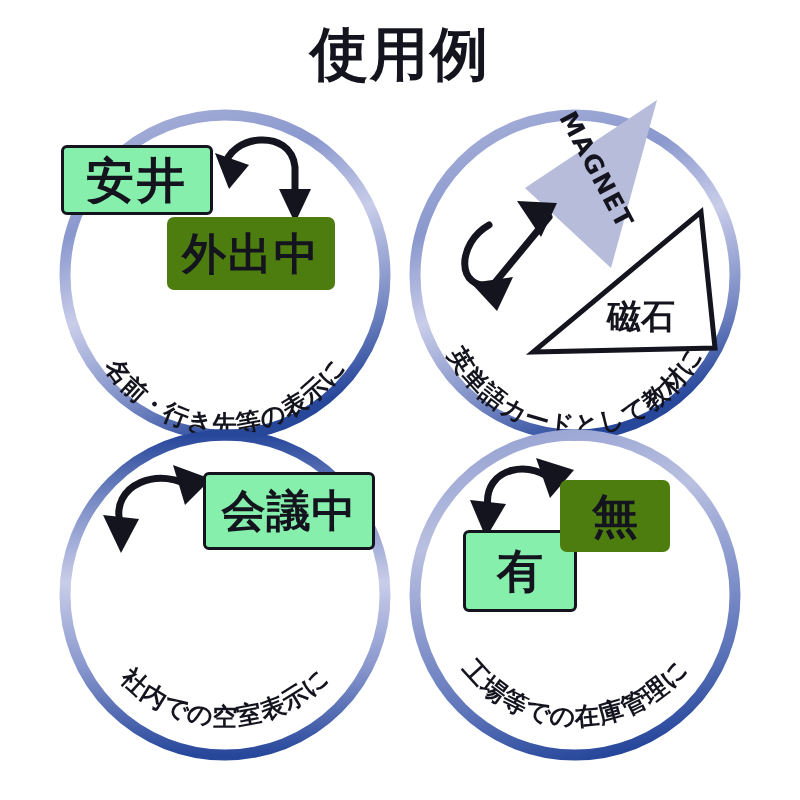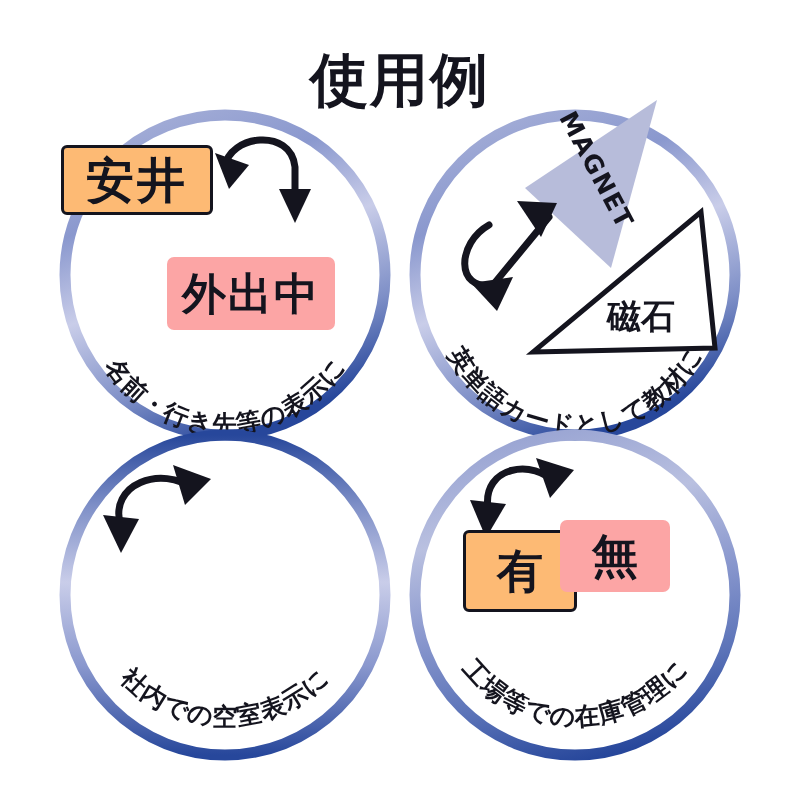--- a/index.html
+++ b/index.html
@@ -19,21 +19,20 @@
     position: absolute;
     top: 16px;
     left: 0;
     width: 800px;
     text-align: center;
     font-size: 58px;
     font-weight: bold;
     letter-spacing: 2px;
     color: #14141e;
     font-family: "DejaVu Sans", "Liberation Sans", sans-serif;
-    margin-top: 26px;
   }
 
   .panels {
     position: absolute;
     top: 95px;
     left: 0;
     width: 800px;
     height: 705px;
   }
 
@@ -65,28 +64,27 @@
     display: flex;
     align-items: center;
     justify-content: center;
     font-weight: bold;
     color: #14141e;
     box-sizing: border-box;
     line-height: 1;
     white-space: pre;
   }
   .chip.white {
-    background: #fdba74;
+    background: #86efac;
     border: 3.5px solid #14141e;
     border-radius: 6px;
   }
   .chip.purple {
-    background: #fca5a5;
+    background: #4d7c0f;
     border-radius: 7px;
-    margin-top: 40px;
   }
 
   
   .tl .chip-name  { left: 6px;  top: 40px;  width: 152px; height: 70px; font-size: 48px; letter-spacing: 3px; z-index: 3; }
   .tl .chip-state { left: 112px; top: 112px; width: 168px; height: 73px; font-size: 44px; letter-spacing: 2px; z-index: 2; }
 
   
   .bl .chip-meeting { left: 148px; top: 47px;  width: 172px; height: 78px; font-size: 44px; letter-spacing: 1px; z-index: 3; }
   .bl .chip-vacant  { left: 43px;  top: 110px; width: 170px; height: 78px; font-size: 44px; letter-spacing: 1px; z-index: 2; }
 
@@ -233,20 +231,21 @@
         <textPath href="#arc3" startOffset="50%" text-anchor="middle">社内での空室表示に</textPath>
       </text>
     </svg>
 
     <div class="content">
       <svg class="arrow-svg" viewBox="0 0 130 115">
         <path d="M 28,70 C 14,26 70,8 100,32" fill="none" stroke="#14141e" stroke-width="7" stroke-linecap="round"></path>
         <path d="M 10,58 L 46,62 L 28,96 Z" fill="#14141e"></path>
         <path d="M 80,8 L 118,22 L 92,48 Z" fill="#14141e"></path>
       </svg>
+      <div class="chip white chip-meeting">会議中</div>
     </div>
   </div>
 
   <div class="panel br">
     <svg class="ring-svg" viewBox="0 0 340 340">
       <defs>
         <linearGradient id="g4" x1="0.35" y1="0" x2="0.6" y2="1">
           <stop offset="0%" stop-color="#9aa5d3"></stop>
           <stop offset="26%" stop-color="#b9c0e0"></stop>
           <stop offset="52%" stop-color="#8a98ce"></stop>

